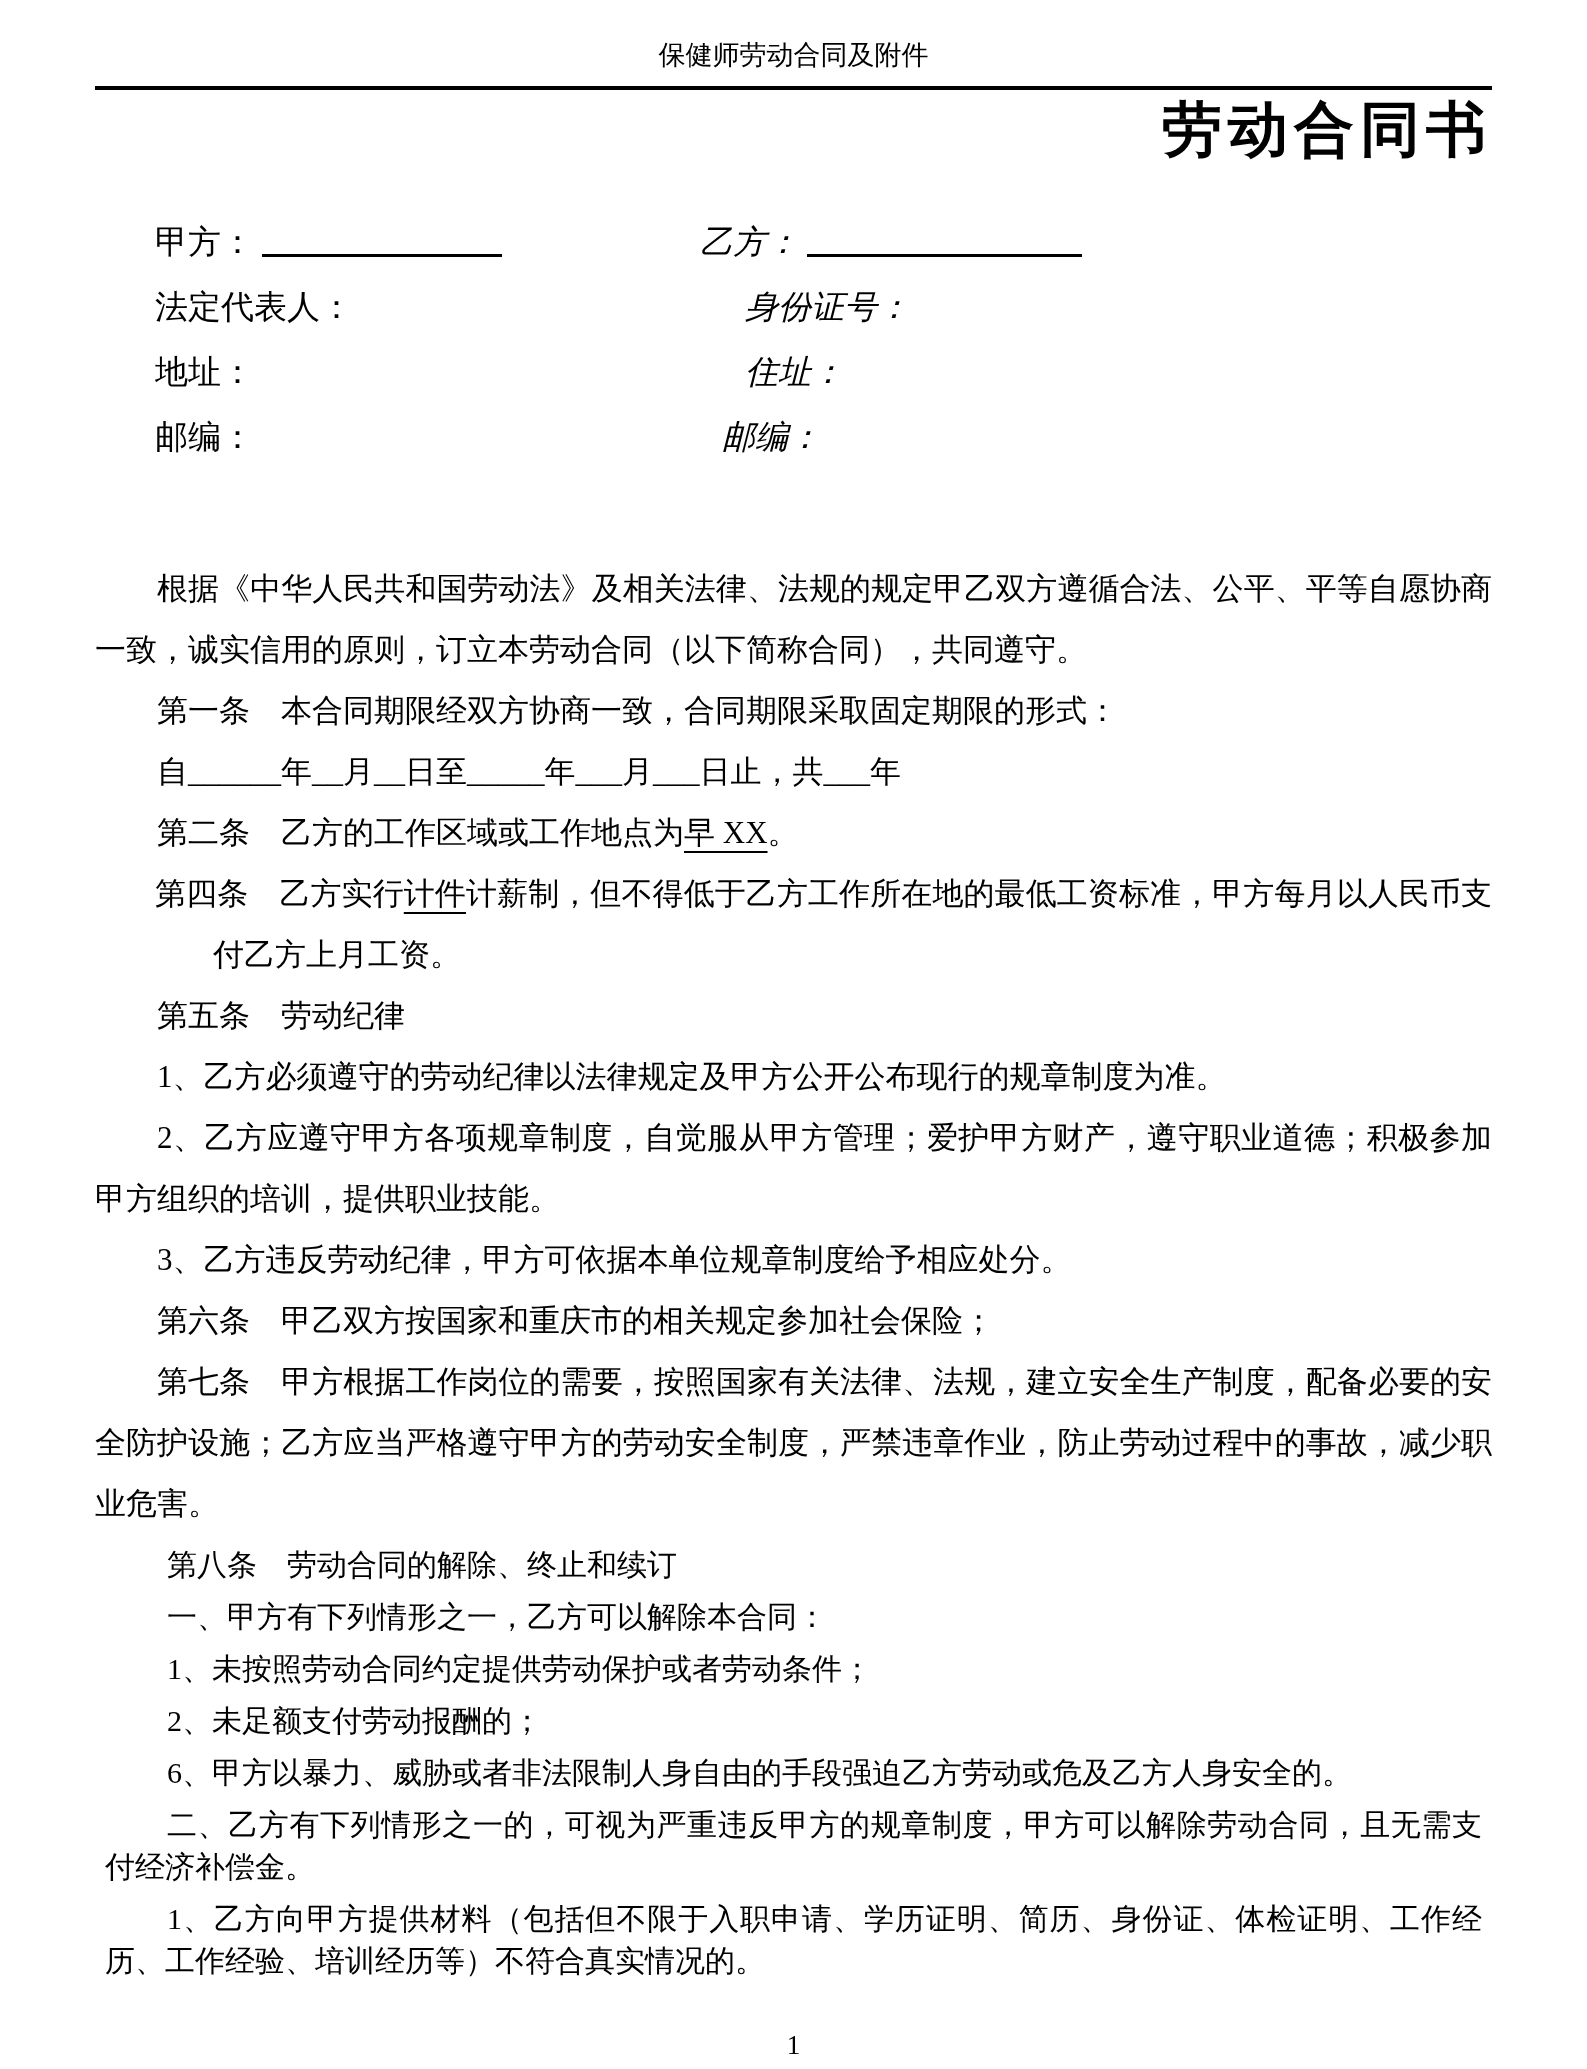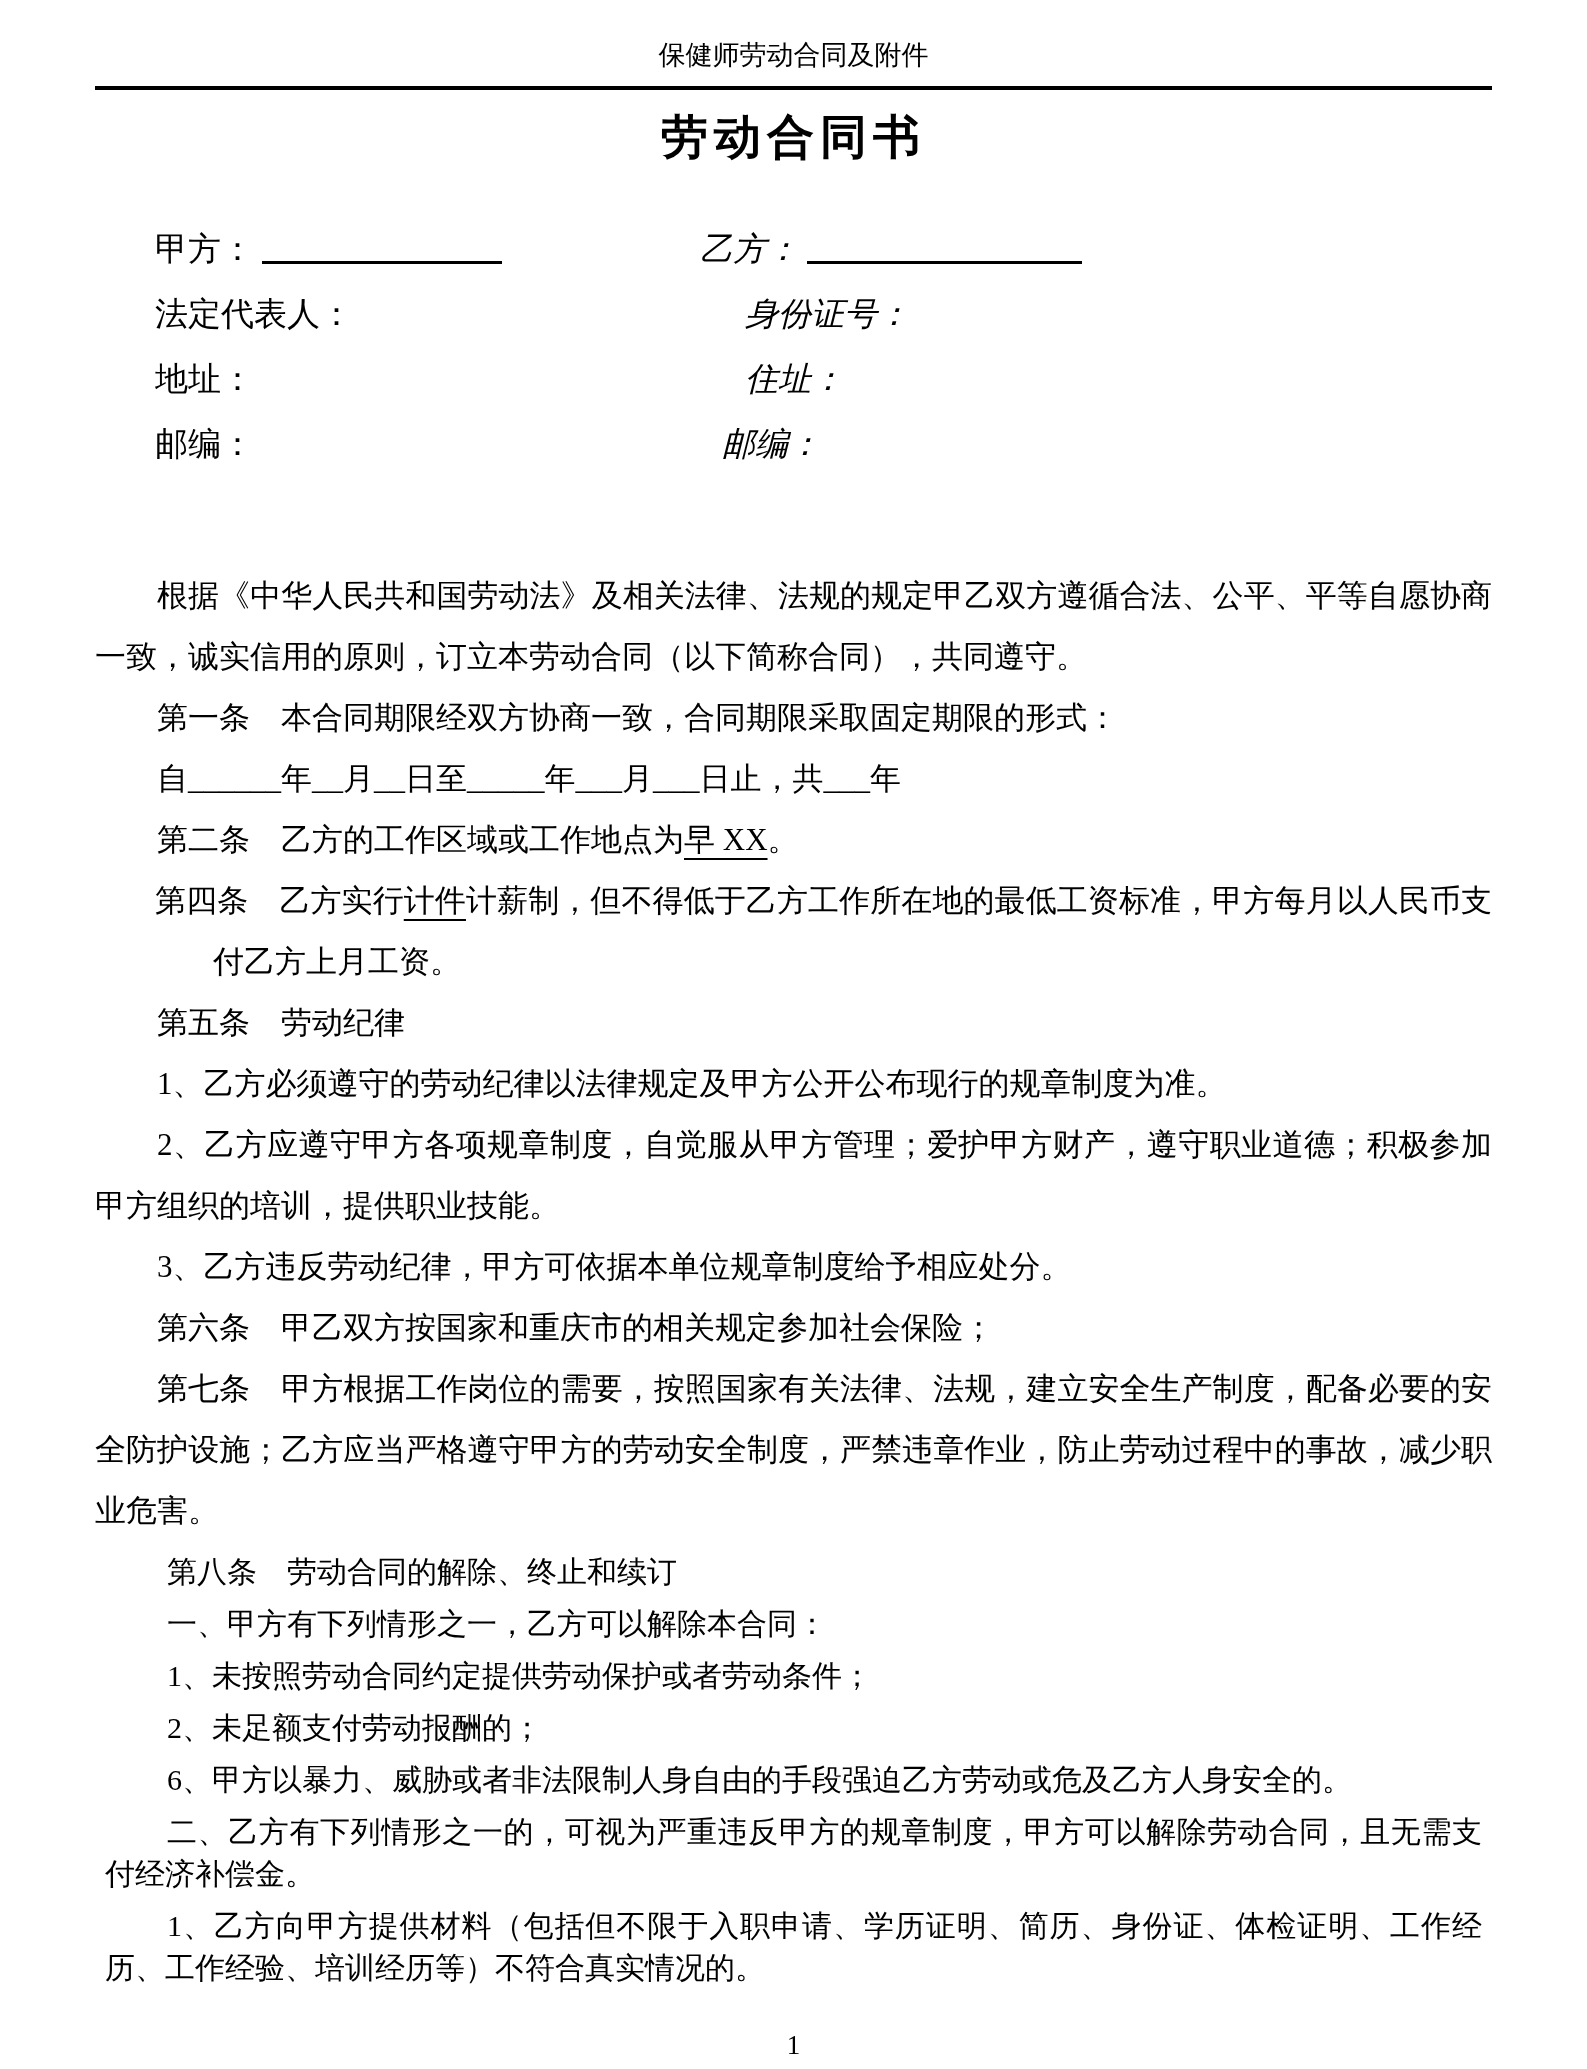--- a/index.html
+++ b/index.html
@@ -17,27 +17,27 @@
     background:#fff;
   }
   .doc-header {
     text-align:center;
     font-size:27px;
     line-height:34px;
     border-bottom:4px solid #000;
     padding-bottom:14px;
   }
   .doc-title {
-    text-align:center;
+    text-align:right;
     font-family:"Liberation Sans","DejaVu Sans",sans-serif;
     font-weight:bold;
-    font-size:47px;
+    font-size:60px;
     line-height:76px;
     letter-spacing:6px;
-    margin-top:9px;
+    margin-top:2px;
   }
   .parties { margin-top:52px; font-size:33px; }
   .party-row { display:flex; height:65px; }
   .party-left { width:605px; padding-left:60px; }
   .party-right { flex:1;font-style:italic; }
   .party-right.pad45 { padding-left:45px; }
   .party-right.pad22 { padding-left:22px; }
   .blank {
     display:inline-block;
     border-bottom:3px solid #000;

